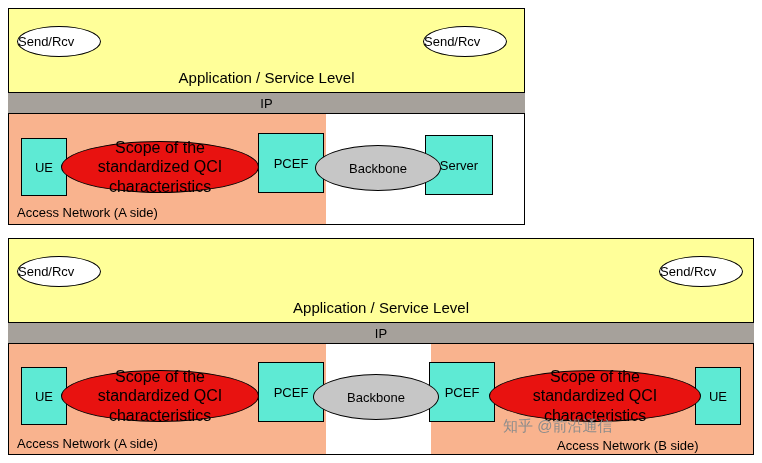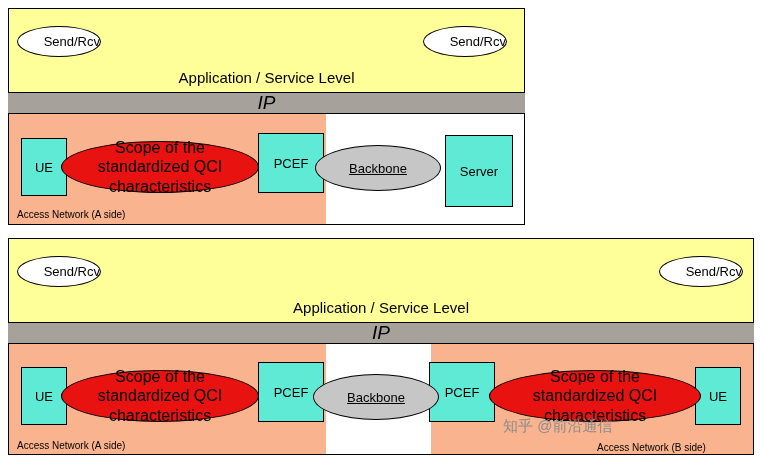--- a/index.html
+++ b/index.html
@@ -20,33 +20,32 @@
   
   .app-layer {
     background: var(--app-yellow);
     border: 1px solid var(--border-black);
   }
   .sendrcv {
     width: 84px; height: 31px;
     background: #ffffff;
     border: 1.5px solid var(--border-black);
     border-radius: 50%;
-    display: flex; align-items: center; justify-content: flex-end;
+    display: flex; align-items: center; justify-content: flex-start;
     font-size: 13px;
   }
   .app-label {
     left: 0; right: 0; bottom: 6px;
     text-align: center;
     font-size: 15px;
   }
   .ip-bar {
     background: var(--ip-gray);
     display: flex; align-items: center; justify-content: center;
-    font-size: 19px;
-    font-style: italic;
+    font-size: 13px;
   }
   .transport {
     background: #ffffff;
     border: 1px solid var(--border-black);
   }
   .salmon {
     background: var(--access-salmon);
     top: 0; bottom: 0;
   }
   .node-box {
@@ -67,64 +66,63 @@
     padding: 0 16px;
     z-index: 2;
   }
   .backbone-ellipse {
     background: var(--backbone-gray);
     border: 1.5px solid var(--border-black);
     border-radius: 50%;
     display: flex; align-items: center; justify-content: center;
     font-size: 13px;
     z-index: 2;
-    text-decoration: underline;
   }
   .access-label {
-    font-size: 10px;
+    font-size: 13px;
     z-index: 3;
   }
   .watermark {
     font-size: 15px;
     color: var(--watermark-gray);
     white-space: nowrap;
     z-index: 3;
   }
 
   
   .d1-app   { left: 8px;  top: 8px;   width: 517px; height: 85px; }
   .d1-sr-l  { left: 8px;  top: 17px; }
   .d1-sr-r  { right: 17px; top: 17px; }
   .d1-ip    { left: 8px;  top: 93px;  width: 517px; height: 20px; }
   .d1-low   { left: 8px;  top: 113px; width: 517px; height: 112px; }
   .d1-salm  { left: 0;    width: 317px; }
   .d1-ue    { left: 12px;  top: 24px; width: 46px;  height: 58px; }
   .d1-scope { left: 52px;  top: 27px; width: 198px; height: 52px; }
   .d1-pcef  { left: 249px; top: 19px; width: 66px;  height: 60px; }
   .d1-bb    { left: 306px; top: 31px; width: 126px; height: 46px; }
-  .d1-srv   { left: 436px; top: 21px; width: 68px;  height: 72px; }
+  .d1-srv   { left: 416px; top: 21px; width: 68px;  height: 60px; }
   .d1-acc-a { left: 8px;  bottom: 4px; }
 
   
   .d2-app    { left: 8px;  top: 238px; width: 746px; height: 85px; }
   .d2-sr-l   { left: 8px;  top: 17px; }
   .d2-sr-r   { right: 10px; top: 17px; }
   .d2-ip     { left: 8px;  top: 323px; width: 746px; height: 20px; }
   .d2-low    { left: 8px;  top: 343px; width: 746px; height: 112px; }
   .d2-salm-l { left: 0;    width: 317px; }
   .d2-salm-r { left: 422px; width: 322px; }
   .d2-ue-l   { left: 12px;  top: 23px; width: 46px;  height: 58px; }
   .d2-scope-l{ left: 52px;  top: 26px; width: 198px; height: 52px; }
   .d2-pcef-l { left: 249px; top: 18px; width: 66px;  height: 60px; }
   .d2-bb     { left: 304px; top: 30px; width: 126px; height: 46px; }
   .d2-pcef-r { left: 420px; top: 18px; width: 66px;  height: 60px; }
   .d2-scope-r{ left: 480px; top: 26px; width: 212px; height: 52px; }
   .d2-ue-r   { left: 686px; top: 23px; width: 46px;  height: 58px; }
   .d2-acc-a  { left: 8px;  bottom: 3px; }
-  .d2-acc-b  { left: 588px; bottom: 1px; }
+  .d2-acc-b  { left: 548px; bottom: 1px; }
   .d2-wm     { left: 494px; top: 73px; }
 </style>
 </head>
 <body>
 
 <div id="stage">
 
   <div class="abs app-layer d1-app">
     <div class="abs sendrcv d1-sr-l">
       <span>Send/Rcv</span>

